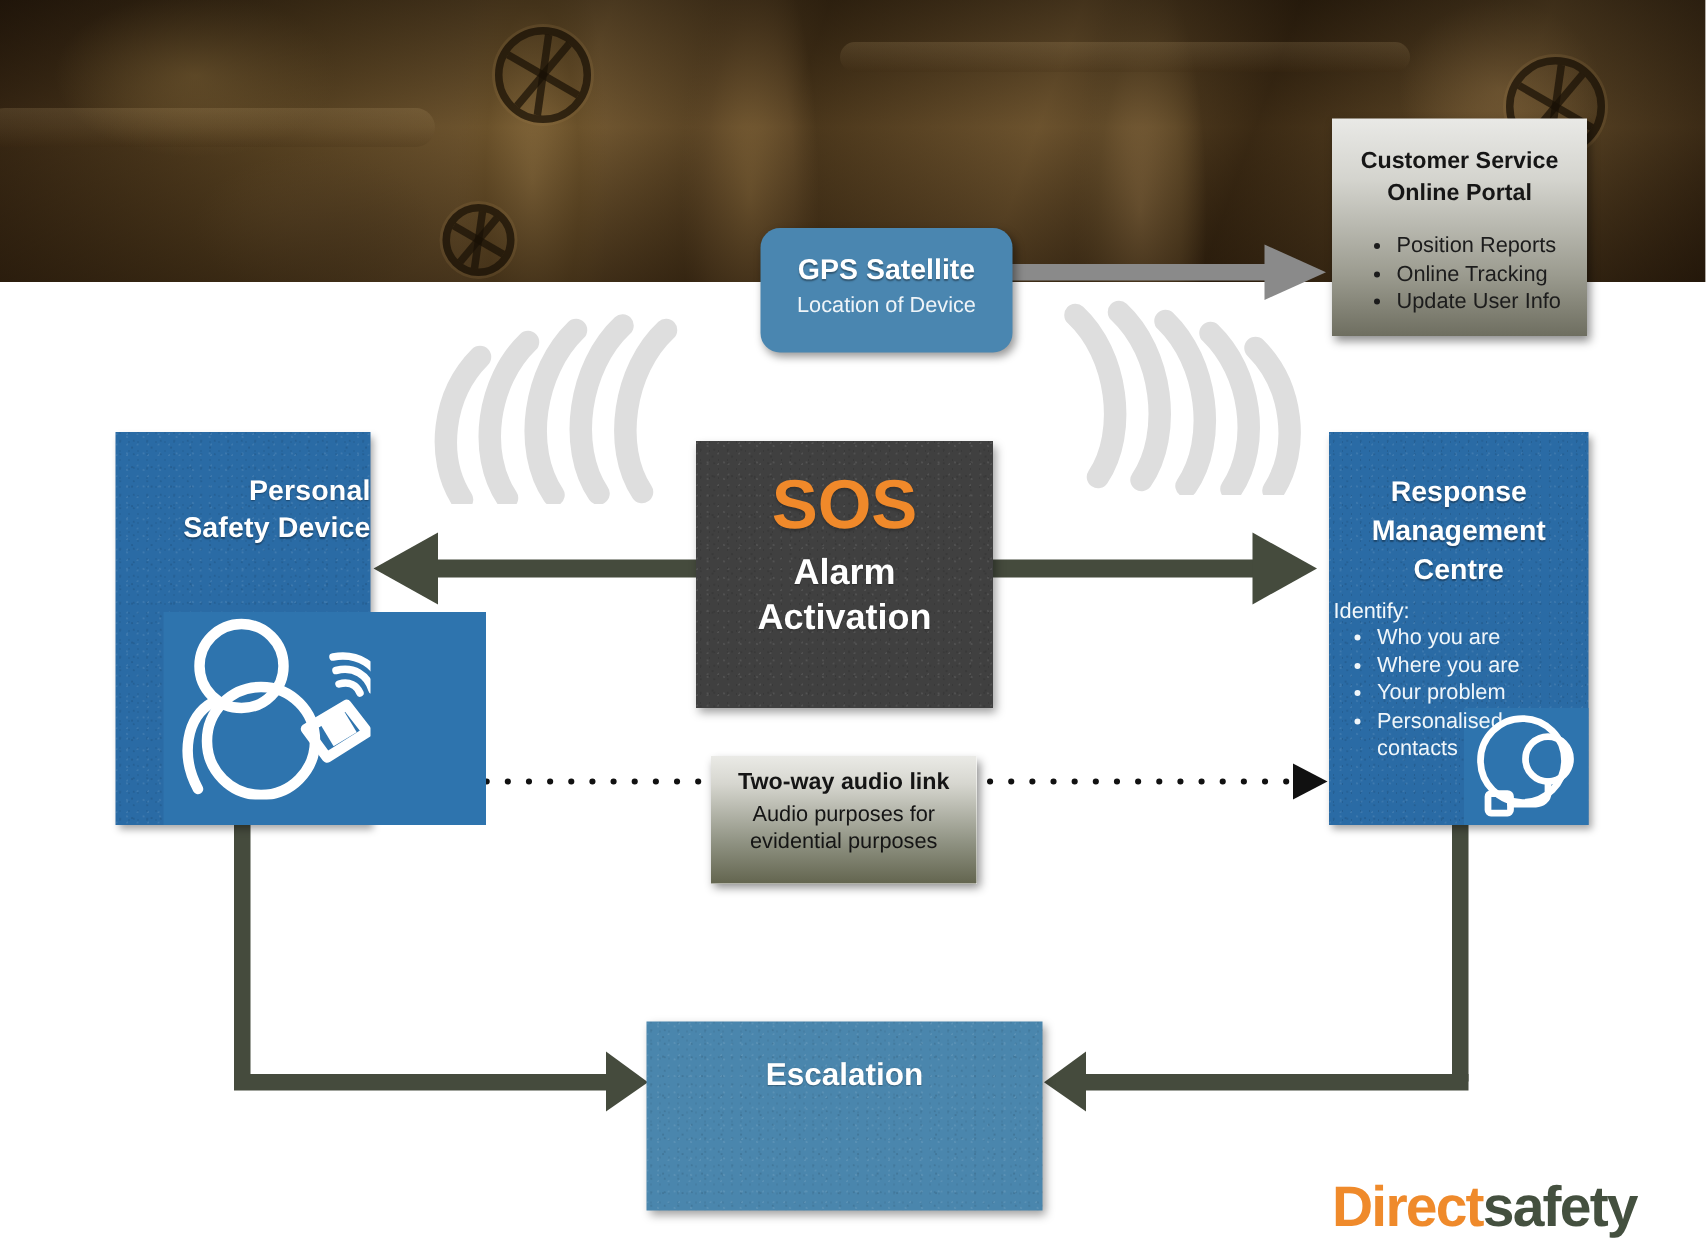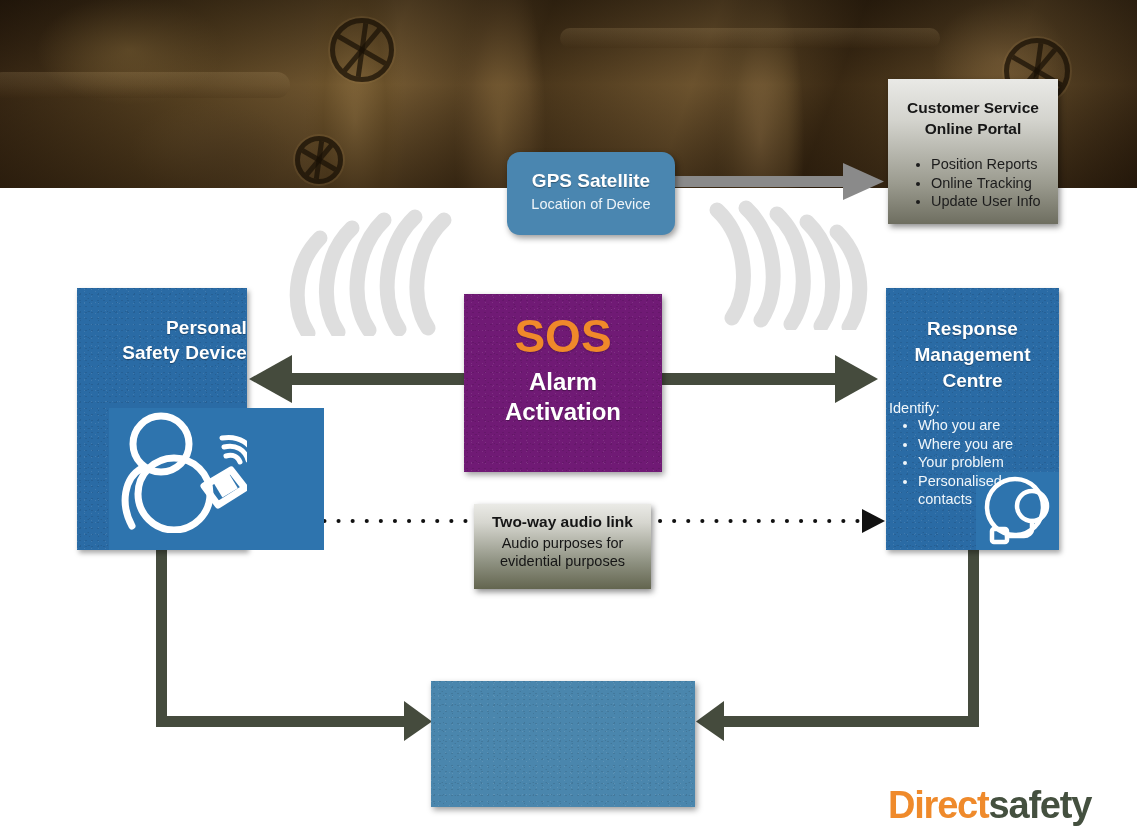--- a/index.html
+++ b/index.html
@@ -106,21 +106,21 @@
     left:888px;top:79px;width:170px;height:145px;
     background:linear-gradient(180deg,#e9e9e6 0%,#d4d4ce 28%,#9b9b8f 72%,#6e6e60 100%);
     box-shadow:2px 3px 6px rgba(0,0,0,.45);
     color:#161616;
   }
   #csp .title{text-align:center;font-weight:bold;font-size:15.5px;line-height:21px;padding-top:18px;}
   #csp ul{margin:16px 0 0 13px;padding:0 0 0 30px;list-style:disc;}
   #csp li{font-size:14.5px;line-height:18.5px;color:#1c1c1c;}
 
   
-  #sos{left:464px;top:294px;width:198px;height:178px;background:#701a75;box-shadow:2px 3px 6px rgba(0,0,0,.38);}
+  #sos{left:464px;top:294px;width:198px;height:178px;background:#404040;box-shadow:2px 3px 6px rgba(0,0,0,.38);}
   #sos .sos{position:relative;z-index:2;text-align:center;color:#f0892a;font-weight:bold;font-size:46px;line-height:46px;padding-top:19px;text-shadow:0 1px 2px rgba(0,0,0,.25);}
   #sos .l1{position:relative;z-index:2;text-align:center;color:#fff;font-weight:bold;font-size:24px;line-height:30px;padding-top:8px;text-shadow:0 1px 1px rgba(0,0,0,.3);}
   #sos .l2{position:relative;z-index:2;text-align:center;color:#fff;font-weight:bold;font-size:24px;line-height:30px;text-shadow:0 1px 1px rgba(0,0,0,.3);}
   #sos .l3{position:relative;z-index:2;text-align:center;color:#eef5fa;font-size:14.5px;padding-top:4px;}
 
   
   #rmc{left:886px;top:288px;width:173px;height:262px;}
   #rmc .title{position:relative;z-index:2;text-align:center;font-weight:bold;font-size:19px;line-height:26px;padding-top:28px;text-shadow:0 1px 1px rgba(0,0,0,.35);}
   #rmc .ident{position:relative;z-index:2;font-size:14.5px;padding-left:3px;padding-top:6px;color:#f3f8fb;}
   #rmc ul{position:relative;z-index:2;margin:0;padding:0 4px 0 32px;list-style:disc;}
@@ -317,19 +317,20 @@
   <div class="box" id="twl">
     <div class="t1">Two-way audio link</div>
     <div class="t2">
       <div>Audio purposes for</div>
       <div>evidential purposes</div>
     </div>
   </div>
 
   <div class="box" id="esc">
     <div class="noise"></div>
+    <div class="title">Escalation</div>
   </div>
 
   <div id="logo">
     <span class="word d1">Direct</span><span class="word d2">safety</span>
   </div>
 
 </div>
 
 </body></html>

